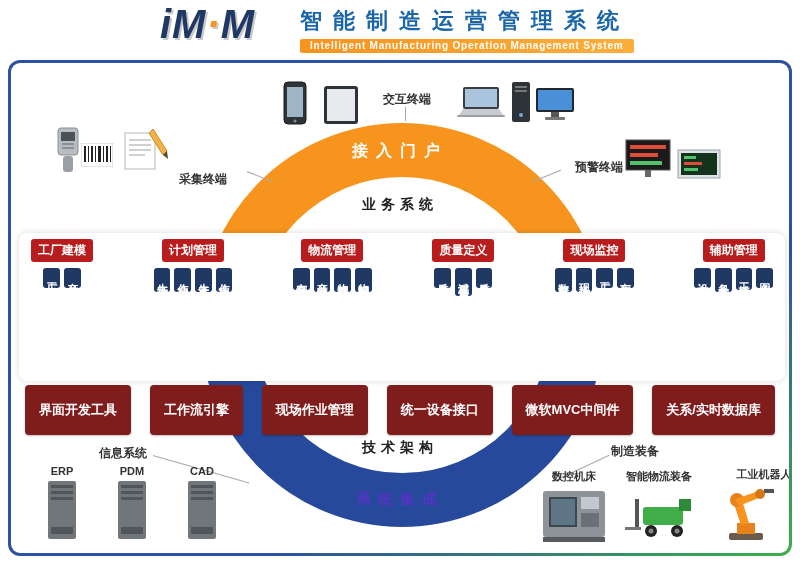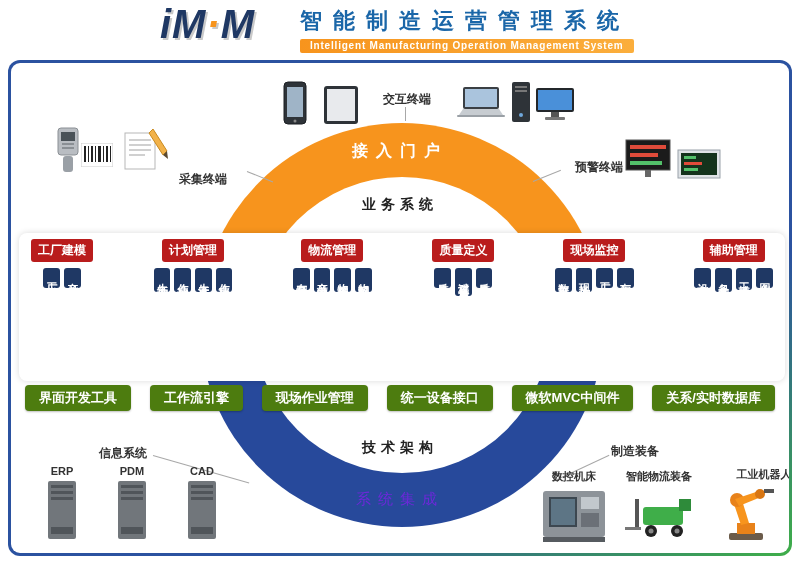--- a/index.html
+++ b/index.html
@@ -40,21 +40,21 @@
   .mod-col { display:flex; flex-direction:column; align-items:center; }
   .col-head { background:#b91c1c; color:#fff; font-size:12px; font-weight:bold; padding:3px 7px;
               border-radius:3px; text-align:center; margin-bottom:6px; white-space:nowrap; }
   .col-items { display:flex; gap:4px; align-items:flex-start; justify-content:center; }
   .pill { writing-mode:vertical-rl; text-orientation:upright; background:#1F3864; color:#fff;
           font-size:11px; font-weight:bold; letter-spacing:2px; line-height:1.15;
           padding:6px 2px; border-radius:3px; }
 
   
   .mw-row { position:absolute; left:14px; right:14px; top:322px; display:flex; justify-content:space-between; }
-  .mw-btn { background:#4d7c0f; color:#fff; font-size:13px; font-weight:bold; padding:4px 14px;
+  .mw-btn { background:#7f1d1d; color:#fff; font-size:13px; font-weight:bold; padding:16px 14px;
             border-radius:4px; white-space:nowrap; box-shadow:0 1px 2px rgba(0,0,0,0.25); }
 
   
   .t-label { position:absolute; font-size:12px; font-weight:bold; color:#333; white-space:nowrap; }
   .m-label { position:absolute; font-size:11px; font-weight:bold; color:#333; text-align:center; white-space:nowrap; }
   .dev { position:absolute; }
   .connector { position:absolute; height:1px; background:#a8a8a8; transform-origin:left center; }
 </style>
 </head>
 <body>

